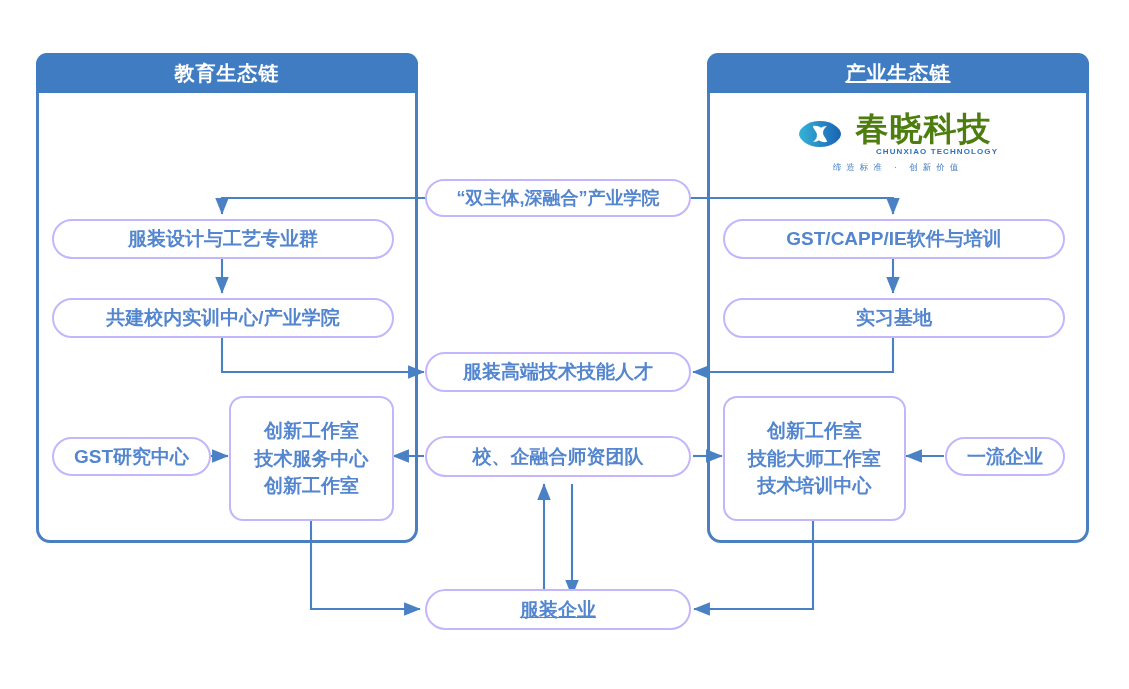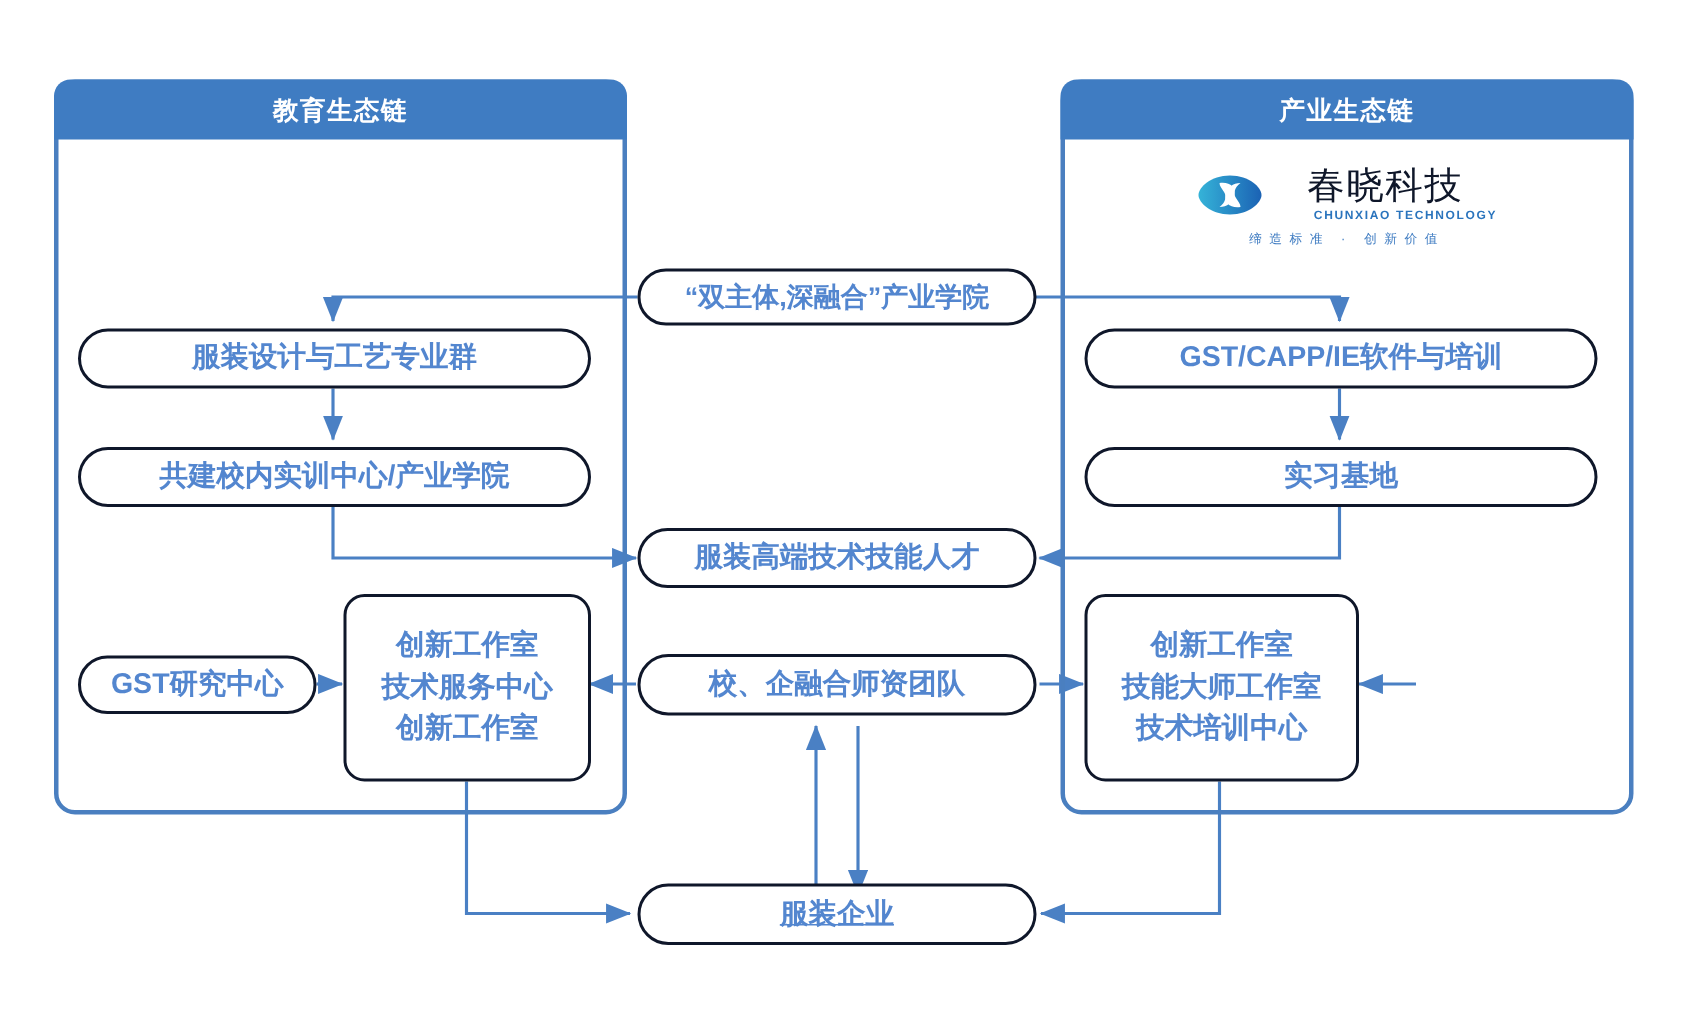--- a/index.html
+++ b/index.html
@@ -17,32 +17,32 @@
     border:3px solid #4a7fc0;
     border-radius:14px;
     background:transparent;
     box-sizing:border-box;
   }
   .panel-head{
     position:absolute;
     background:#3f7cc2;
     border-radius:11px 11px 0 0;
     color:#ffffff;
-    font-size:17px;
+    font-size:20px;
     font-weight:bold;
     display:flex;align-items:center;justify-content:center;
     letter-spacing:1px;
     box-sizing:border-box;
   }
 
   
   .node{
     position:absolute;
     box-sizing:border-box;
-    border:2px solid #0f172a;
+    border:2px solid #c4b5fd;
     background:#ffffff;
     color:#5386cf;
     display:flex;align-items:center;justify-content:center;
     text-align:center;
     font-size:19px;
     font-weight:bold;
     line-height:1.45;
     z-index:6;
   }
   .pill{border-radius:999px;}
@@ -62,21 +62,21 @@
   
   .logo-wrap{
     position:absolute;
     display:flex;flex-direction:column;align-items:center;
     z-index:6;
   }
   .logo-top{display:flex;align-items:center;gap:7px;}
   .logo-mark{width:44px;height:30px;flex:0 0 auto;}
   .logo-words{display:flex;flex-direction:column;align-items:center;}
   .logo-cn{
-    font-size:25px;font-weight:normal;color:#0f172a;
+    font-size:33px;font-weight:bold;color:#4d7c0f;
     letter-spacing:1px;line-height:1;
   }
   .logo-en{
     font-size:8px;font-weight:bold;color:#2a74bd;
     letter-spacing:1.1px;line-height:1;margin-top:3px;margin-left:27px;
   }
   .logo-tag{
     font-size:8.5px;color:#3f7cc2;letter-spacing:5px;
     margin-top:6px;white-space:nowrap;
   }
@@ -144,21 +144,21 @@
 
   <div class="node rrect" style="left:229px;top:396px;width:165px;height:125px;">
     <span class="lines">
       <span>创新工作室</span>
       <span>技术服务中心</span>
       <span>创新工作室</span>
     </span>
   </div>
 
   <div class="panel" style="left:707px;top:53px;width:382px;height:490px;"></div>
-  <div class="panel-head" style="left:707px;top:53px;width:382px;height:40px;">
+  <div class="panel-head" style="left:707px;top:53px;width:382px;height:40px;text-decoration:underline;">
     <span>产业生态链</span>
   </div>
 
   <div class="logo-wrap" style="left:707px;top:112px;width:382px;">
     <div class="logo-top">
       <svg class="logo-mark" viewBox="0 0 88 60" xmlns="http://www.w3.org/2000/svg">
         <defs>
           <linearGradient id="lg1" x1="0" y1="0" x2="1" y2="0">
             <stop offset="0" stop-color="#35b3d8"></stop>
             <stop offset="1" stop-color="#1b62b4"></stop>
@@ -185,20 +185,23 @@
   </div>
 
   <div class="node rrect" style="left:723px;top:396px;width:183px;height:125px;">
     <span class="lines">
       <span>创新工作室</span>
       <span>技能大师工作室</span>
       <span>技术培训中心</span>
     </span>
   </div>
 
+  <div class="node pill" style="left:945px;top:437px;width:120px;height:39px;">
+    <span>一流企业</span>
+  </div>
 
   <div class="node pill" style="left:425px;top:179px;width:266px;height:38px;font-size:18px;">
     <span>“双主体,深融合”产业学院</span>
   </div>
 
   <div class="node pill" style="left:425px;top:352px;width:266px;height:40px;">
     <span>服装高端技术技能人才</span>
   </div>
 
   <div class="node pill" style="left:425px;top:436px;width:266px;height:41px;">

